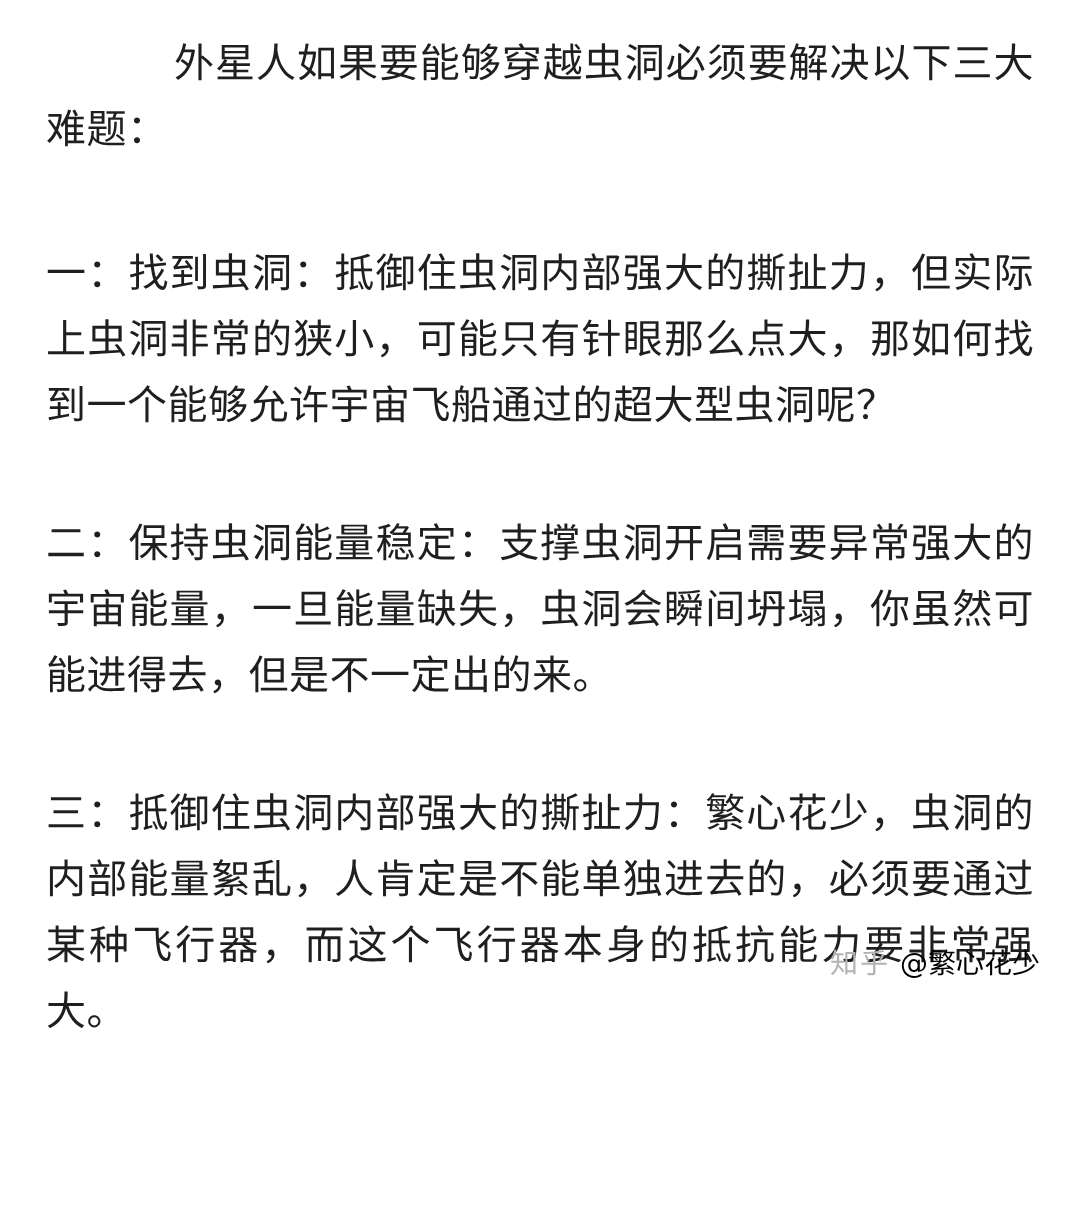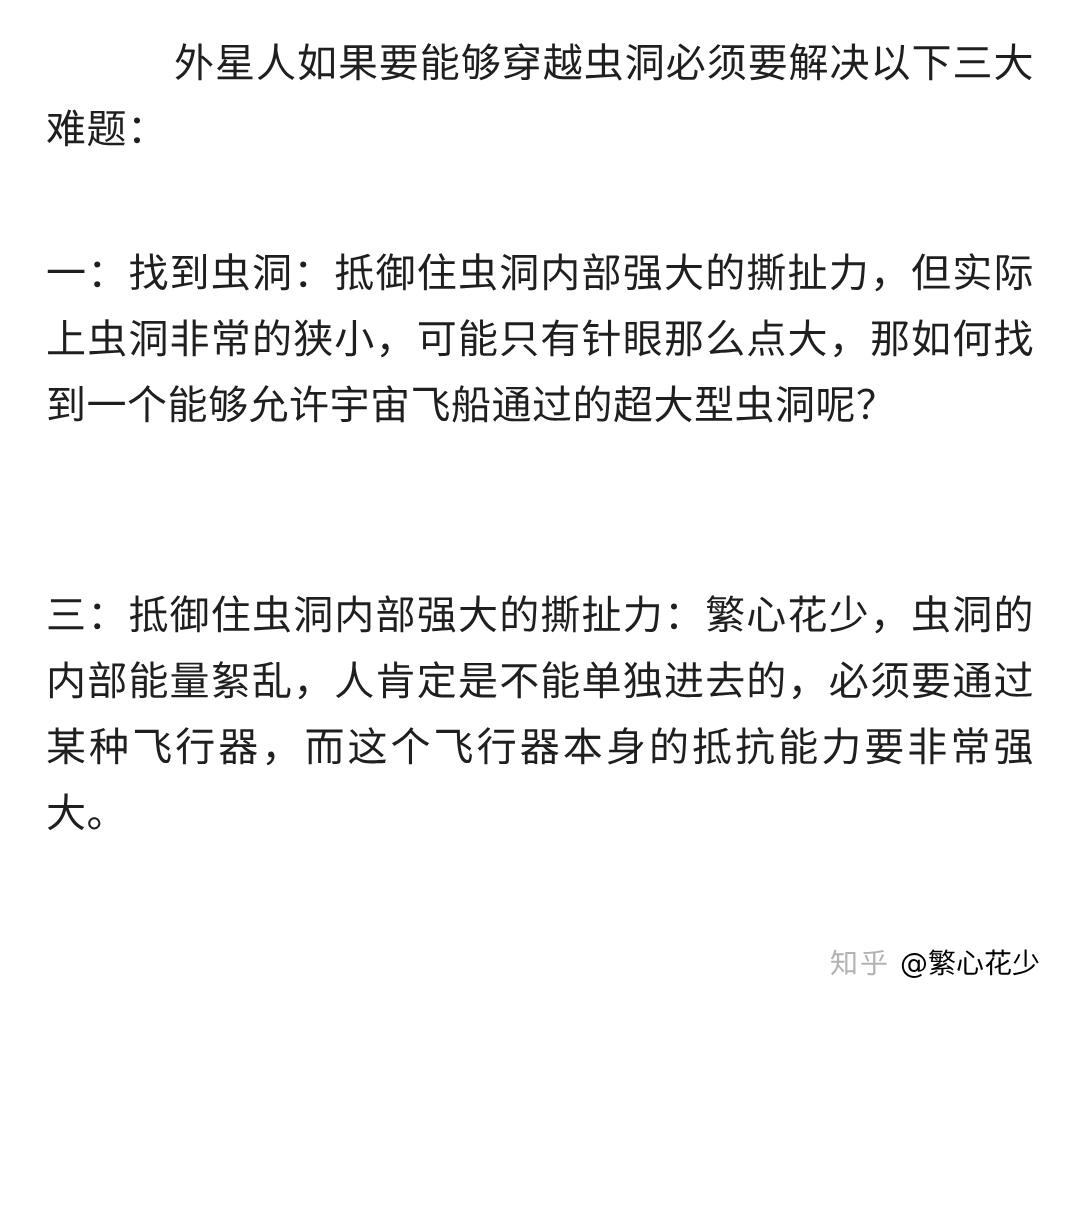--- a/index.html
+++ b/index.html
@@ -70,20 +70,21 @@
 <div class="page">
 
   <p class="para indent">外星人如果要能够穿越虫洞必须要解决以下三大难题：</p>
 
   <div class="gap-lg"></div>
 
   <p class="para">一：找到虫洞：抵御住虫洞内部强大的撕扯力，但实际上虫洞非常的狭小，可能只有针眼那么点大，那如何找到一个能够允许宇宙飞船通过的超大型虫洞呢？</p>
 
   <div class="gap-md"></div>
 
+  <p class="para">二：保持虫洞能量稳定：支撑虫洞开启需要异常强大的宇宙能量，一旦能量缺失，虫洞会瞬间坍塌，你虽然可能进得去，但是不一定出的来。</p>
 
   <div class="gap-md"></div>
 
   <p class="para">三：抵御住虫洞内部强大的撕扯力：繁心花少，虫洞的内部能量絮乱，人肯定是不能单独进去的，必须要通过某种飞行器，而这个飞行器本身的抵抗能力要非常强大。</p>
 
   <div class="watermark">
     <span class="logo">知乎</span>
     <span class="handle">@繁心花少</span>
   </div>
 

